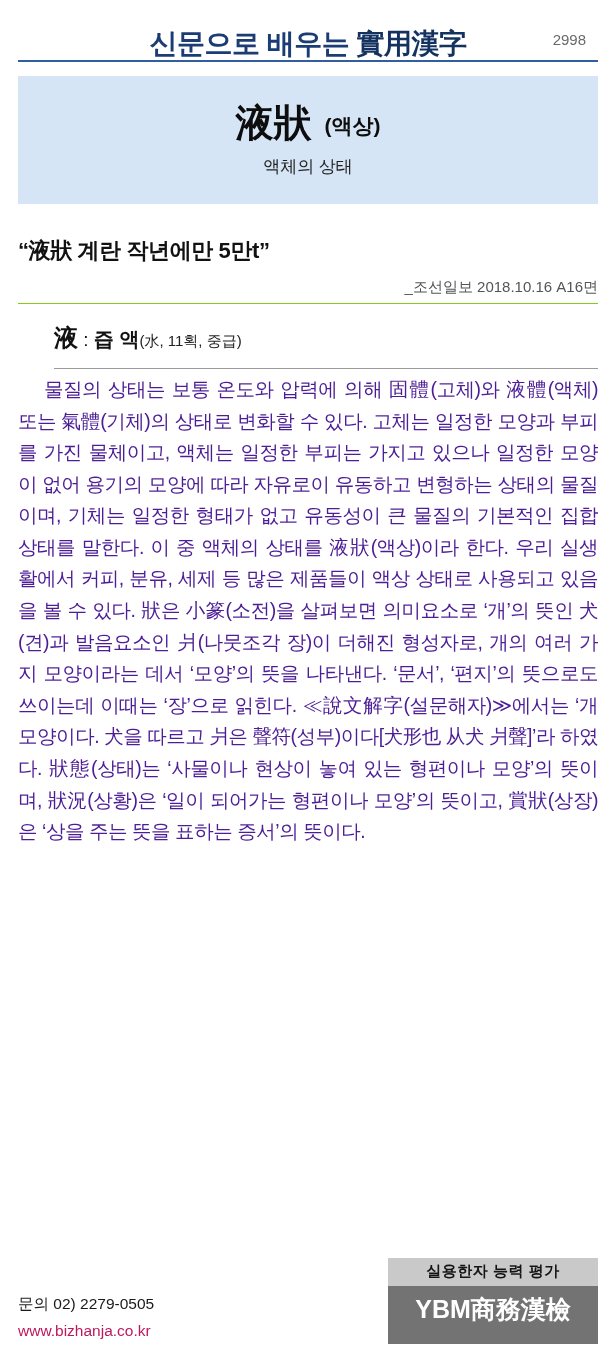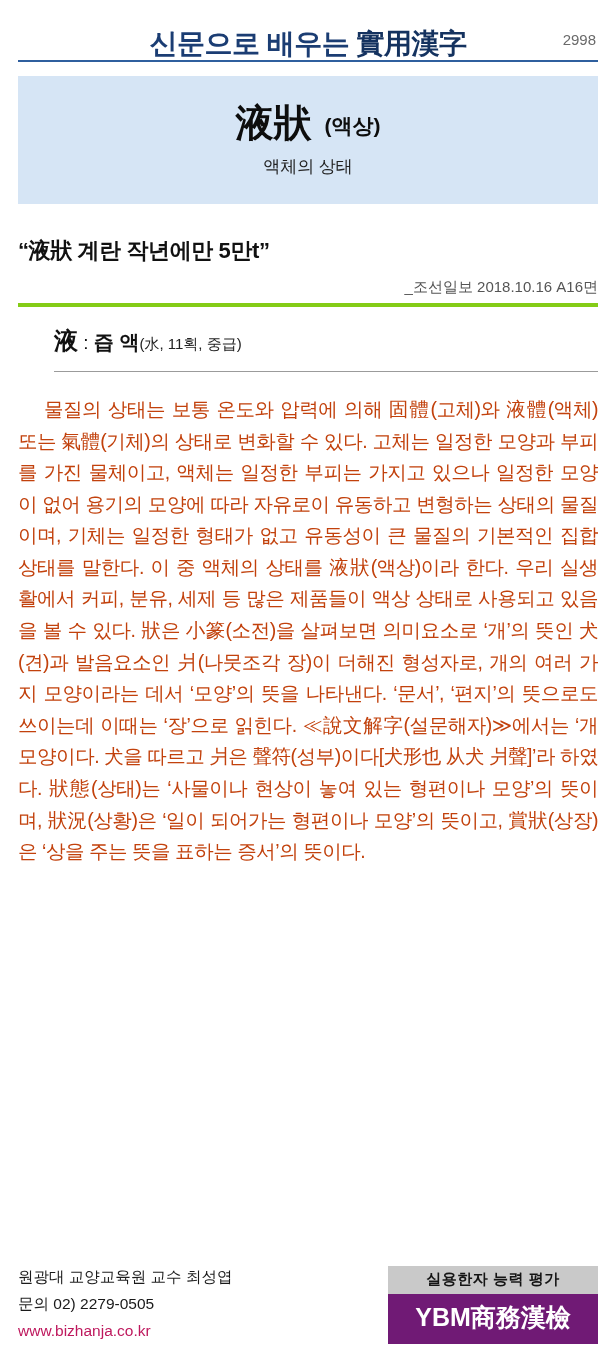--- a/index.html
+++ b/index.html
@@ -31,21 +31,21 @@
     font-size: 28px;
     font-weight: bold;
     color: #1b3d73;
     letter-spacing: -0.5px;
     white-space: nowrap;
     margin-top: 27px;
   }
   .masthead-title .hanja { color: #14325f; }
   .issue-no {
     position: absolute;
-    right: 2px;
+    right: 12px;
     bottom: 12px;
     font-size: 15px;
     color: #6a6a6a;
   }
 
   
   .title-band {
     margin-top: 14px;
     background: #d6e5f5;
     height: 128px;
@@ -80,21 +80,21 @@
     font-weight: bold;
     color: #111111;
     letter-spacing: -0.4px;
   }
   .headline .hj { font-family: "DejaVu Serif", "Liberation Serif", serif; }
   .source {
     margin-top: 12px;
     text-align: right;
     font-size: 15px;
     color: #555555;
-    border-bottom: 4px solid #84cc16;
+    border-bottom: 1px solid #84cc16;
     padding-bottom: 6px;
   }
 
   
   .defs {
     margin-top: 18px;
     display: flex;
     justify-content: space-between;
     align-items: baseline;
     padding-bottom: 14px;
@@ -105,26 +105,26 @@
   .def .ch {
     font-family: "DejaVu Serif", "Liberation Serif", serif;
     font-size: 24px;
     font-weight: bold;
   }
   .def .kr { font-weight: bold; font-size: 20px; }
   .def .small { font-size: 15px; font-weight: normal; color: #222; }
 
   
   .body-text {
-    margin-top: 22px;
+    margin-top: 5px;
     font-size: 19.5px;
     line-height: 1.62;
     text-align: justify;
     letter-spacing: -0.45px;
-    color: #c2410c;
+    color: #4c1d95;
     text-indent: 26px;
   }
 
   
   .footer {
     position: absolute;
     left: 18px;
     right: 18px;
     bottom: 22px;
     display: flex;
@@ -136,25 +136,25 @@
   .brand { width: 210px; text-align: center; }
   .brand-top {
     background: #c9c9c9;
     color: #141414;
     font-size: 15px;
     font-weight: bold;
     padding: 4px 0 5px;
     letter-spacing: 0.5px;
   }
   .brand-bottom {
-    background: #701a75;
+    background: #737373;
     color: #ffffff;
     font-size: 25px;
     font-weight: bold;
-    padding: 7px 0 10px;
+    padding: 7px 0 18px;
     letter-spacing: 0px;
   }
 </style>
 </head>
 <body>
 
 <div class="page">
 
   <div class="masthead">
     <div class="masthead-title">
@@ -179,21 +179,20 @@
   <div class="defs">
     <div class="def">
       <span class="ch">液</span><span> : </span><span class="kr">즙 액</span><span class="small">(水, 11획, 중급)</span>
     </div>
   </div>
 
   <div class="body-text">물질의 상태는 보통 온도와 압력에 의해 固體(고체)와 液體(액체) 또는 氣體(기체)의 상태로 변화할 수 있다. 고체는 일정한 모양과 부피를 가진 물체이고, 액체는 일정한 부피는 가지고 있으나 일정한 모양이 없어 용기의 모양에 따라 자유로이 유동하고 변형하는 상태의 물질이며, 기체는 일정한 형태가 없고 유동성이 큰 물질의 기본적인 집합 상태를 말한다. 이 중 액체의 상태를 液狀(액상)이라 한다. 우리 실생활에서 커피, 분유, 세제 등 많은 제품들이 액상 상태로 사용되고 있음을 볼 수 있다. 狀은 小篆(소전)을 살펴보면 의미요소로 ‘개’의 뜻인 犬(견)과 발음요소인 爿(나뭇조각 장)이 더해진 형성자로, 개의 여러 가지 모양이라는 데서 ‘모양’의 뜻을 나타낸다. ‘문서’, ‘편지’의 뜻으로도 쓰이는데 이때는 ‘장’으로 읽힌다. ≪說文解字(설문해자)≫에서는 ‘개 모양이다. 犬을 따르고 爿은 聲符(성부)이다[犬形也 从犬 爿聲]’라 하였다. 狀態(상태)는 ‘사물이나 현상이 놓여 있는 형편이나 모양’의 뜻이며, 狀況(상황)은 ‘일이 되어가는 형편이나 모양’의 뜻이고, 賞狀(상장)은 ‘상을 주는 뜻을 표하는 증서’의 뜻이다.</div>
 
   <div class="footer">
     <div class="footer-left">
-      <div>원광대 교양교육원 교수 최성엽</div>
       <div>문의 02) 2279-0505</div>
       <div class="url">www.bizhanja.co.kr</div>
     </div>
     <div class="brand">
       <div class="brand-top">실용한자 능력 평가</div>
       <div class="brand-bottom cn">YBM商務漢檢</div>
     </div>
   </div>
 
 </div>

